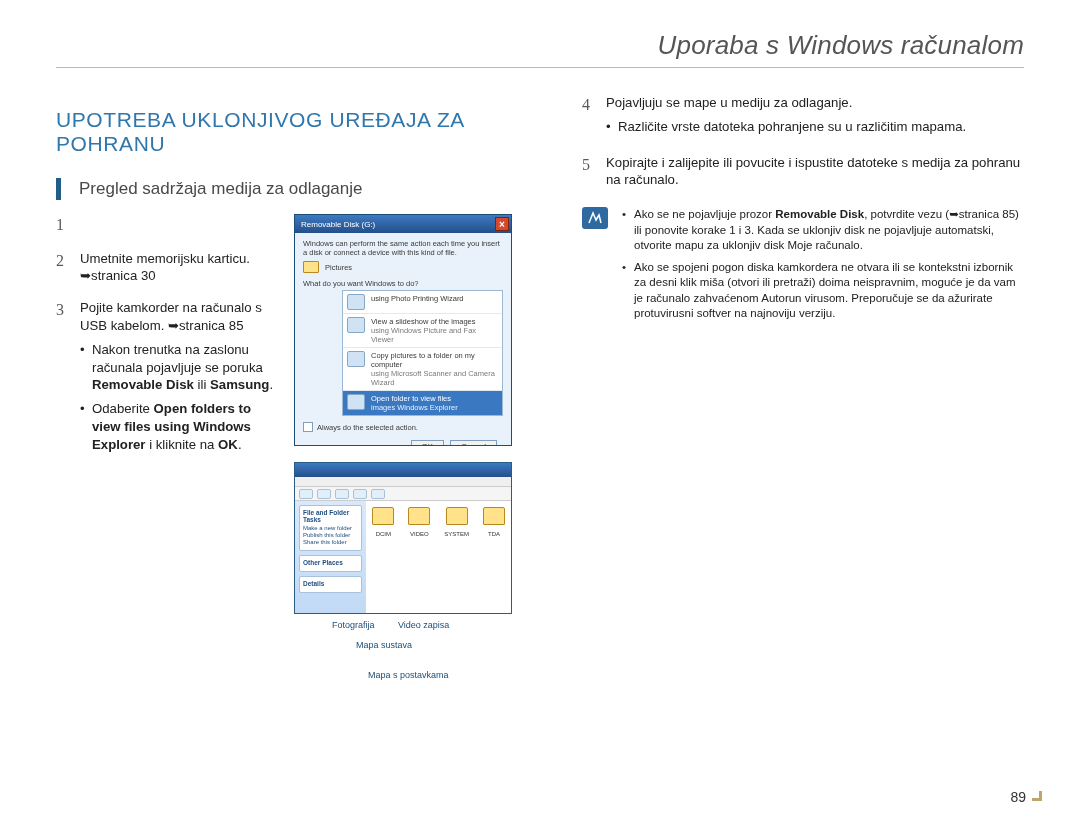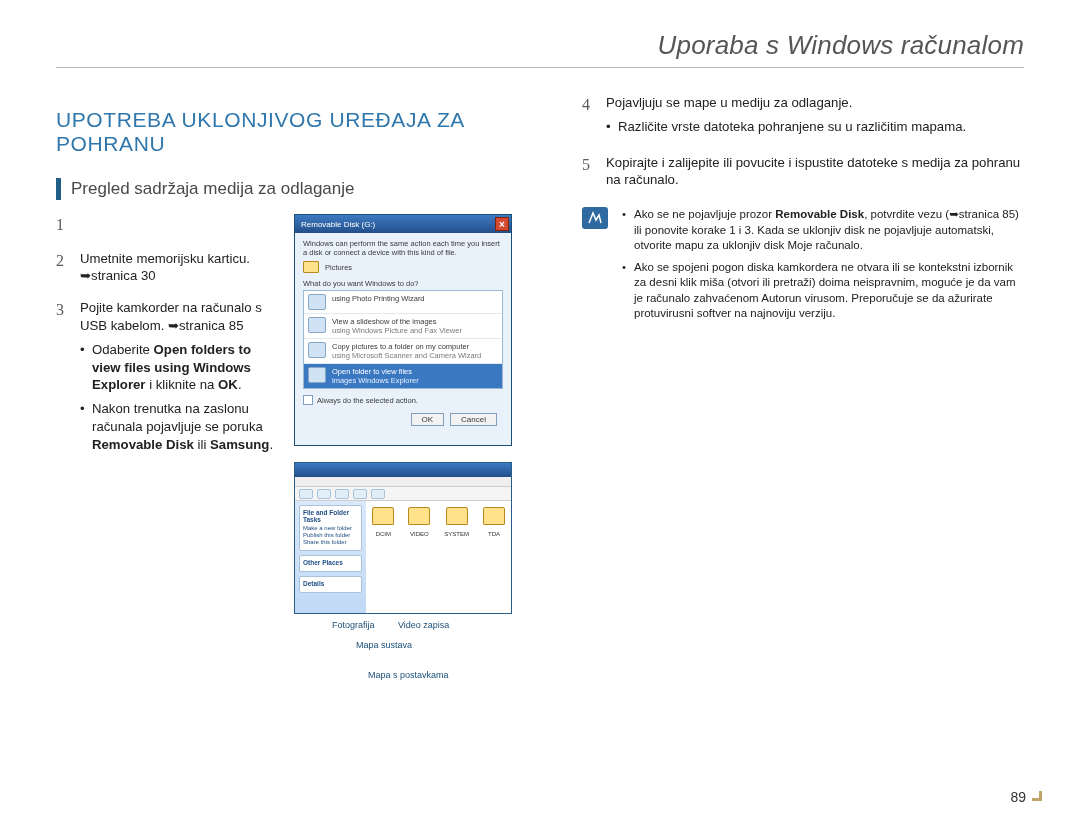--- a/index.html
+++ b/index.html
@@ -43,21 +43,21 @@
     margin: 14px 0 14px 0;
   }
   .intro-text {
     font-size: 13.2px;
     line-height: 1.35;
     margin: 0 0 22px 0;
   }
   .sub-heading-row {
     display: flex;
     align-items: center;
-    gap: 10px;
+    gap: 18px;
     margin: 22px 0 14px 0;
   }
   .sub-bar {
     width: 5px;
     height: 22px;
     background: #205e88;
   }
   .sub-heading {
     font-size: 17px;
     color: #494949;
@@ -130,21 +130,21 @@
     justify-content:space-between;
     padding:0 2px 0 6px;
   }
   .ss1-titlebar .close {
     width:14px;height:14px;background:#d54a2e;border:1px solid #7a2311;
     display:flex;align-items:center;justify-content:center;color:#fff;font-weight:bold;font-size:10px;
   }
   .ss1-body { padding:6px 8px; font-size:7.5px; color:#3a3a3a;}
   .ss1-pict-row{display:flex;align-items:center;gap:6px;margin:4px 0 6px;}
   .ss1-icon{width:16px;height:12px;background:#ffe28a;border:1px solid #b8891f;border-radius:1px;}
-  .ss1-list{ border:1px solid #9bb9d3; background:#fff; margin-top:2px; }
+  .ss1-list{ border:1px solid #9bb9d3; background:#fff; margin-top:2px;margin-left:39px; }
   .ss1-item{display:flex;gap:6px;align-items:flex-start;padding:3px 4px;border-bottom:1px solid #e0eaf3;}
   .ss1-item:last-child{border-bottom:none;}
   .ss1-item .ico{width:18px;height:16px;background:#cfe3f5;border:1px solid #88a7c4;border-radius:2px;flex:none;}
   .ss1-item.sel{background:#3a78c2;color:#fff;}
   .ss1-item.sel .sub{color:#e6f0ff;}
   .ss1-item .sub{color:#7a7a7a;}
   .ss1-check{margin:6px 0 8px;display:flex;gap:4px;align-items:center;}
   .ss1-check .box{width:10px;height:10px;border:1px solid #7f9fbf;background:#fff;}
   .ss1-btns{display:flex;gap:6px;justify-content:flex-end;padding-right:6px;margin-bottom:6px;}
   .ss1-btn{border:1px solid #7f9fbf;background:#f2f2f2;padding:1px 10px;font-size:8px;}
@@ -257,22 +257,22 @@
               <span class="step-num">2</span>
               <div class="step-body">
                 <div>Umetnite memorijsku karticu. ➥stranica 30</div>
               </div>
             </li>
             <li>
               <span class="step-num">3</span>
               <div class="step-body">
                 <div>Pojite kamkorder na računalo s USB kabelom. ➥stranica 85</div>
                 <ul>
+                  <li>Nakon trenutka na zaslonu računala pojavljuje se poruka <b>Removable Disk</b> ili <b>Samsung</b>.</li>
                   <li>Odaberite <b>Open folders to view files using Windows Explorer</b> i kliknite na <b>OK</b>.</li>
-                  <li>Nakon trenutka na zaslonu računala pojavljuje se poruka <b>Removable Disk</b> ili <b>Samsung</b>.</li>
                 </ul>
               </div>
             </li>
           </ol>
 
         <div class="screens-col">
 
           <div class="screenshot-1">
             <div class="ss1-titlebar">
               <span>Removable Disk (G:)</span>

